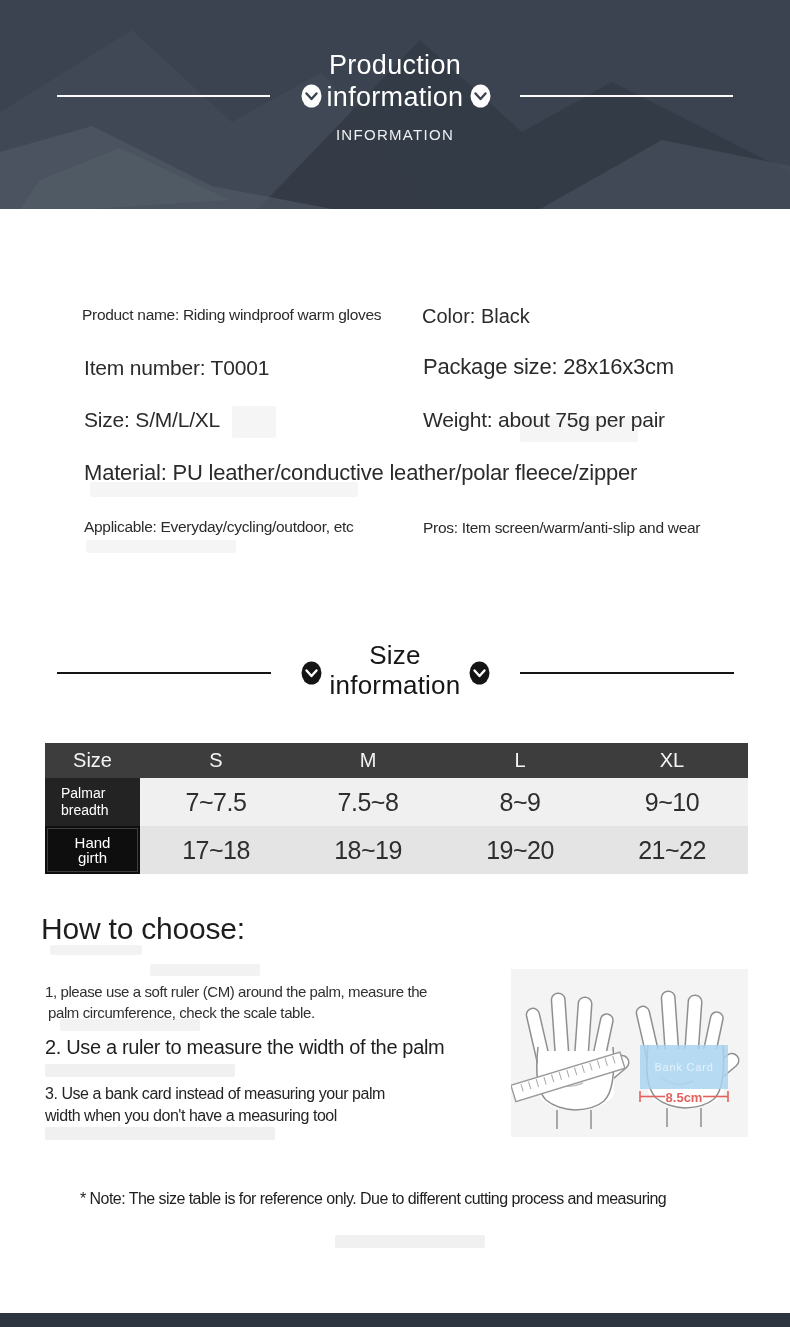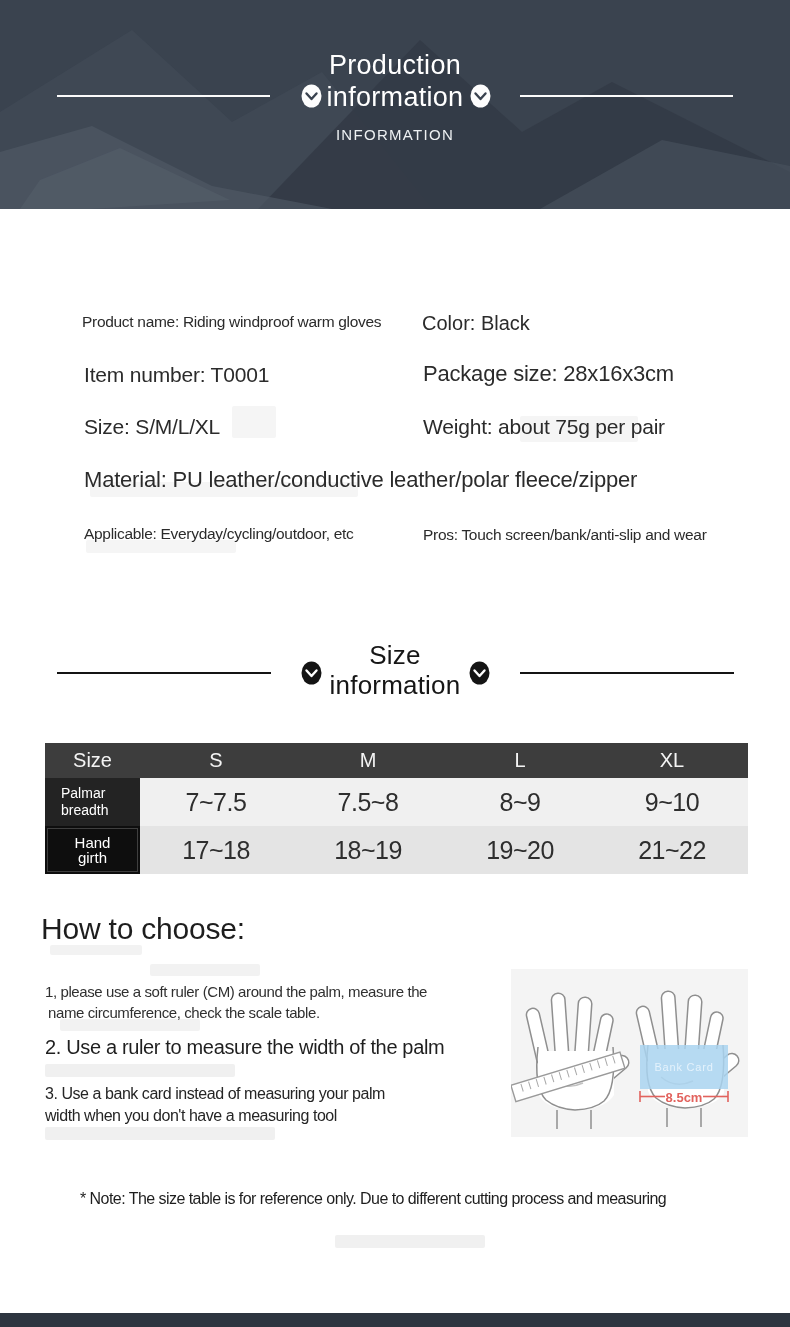--- a/index.html
+++ b/index.html
@@ -11,21 +11,21 @@
   
   .hero{position:absolute;left:0;top:0;width:790px;height:209px;background:#d946ef;}
   .hero svg.bg{position:absolute;left:0;top:0;}
   .hero-title{position:absolute;color:#fff;font-size:27px;letter-spacing:.3px;}
   .hero-sub{position:absolute;color:#eef1f3;font-size:15px;letter-spacing:1.3px;}
   .rule-w{position:absolute;height:2px;background:#fbfbfb;}
   .rule-b{position:absolute;height:1.5px;background:#141414;}
   .badge{position:absolute;width:21px;height:24px;}
 
   
-  .pi{position:absolute;color:#2b2b2b;white-space:nowrap;margin-top:7px;}
+  .pi{position:absolute;color:#2b2b2b;white-space:nowrap;}
   .pi.small{font-size:15.5px;letter-spacing:-.3px;}
   .pi.mid{font-size:20px;}
   .pi.big{font-size:21px;letter-spacing:-.2px;}
 
   
   .sec-title{position:absolute;color:#161616;font-size:26px;letter-spacing:.2px;}
 
   
   .size-table{position:absolute;left:45px;top:743px;width:703px;}
   .t-row{display:flex;width:100%;}
@@ -109,21 +109,21 @@
 
   <div class="pi big abs z1" style="left:84px;top:356px;">Item number: T0001</div>
   <div class="pi big abs z1" style="left:423px;top:354px;font-size:22px;">Package size: 28x16x3cm</div>
 
   <div class="pi big abs z1" style="left:84px;top:408px;">Size: S/M/L/XL</div>
   <div class="pi big abs z1" style="left:423px;top:408px;">Weight: about 75g per pair</div>
 
   <div class="pi big abs z1" style="left:84px;top:460px;font-size:22px;">Material: PU leather/conductive leather/polar fleece/zipper</div>
 
   <div class="pi small abs z1" style="left:84px;top:518px;">Applicable: Everyday/cycling/outdoor, etc</div>
-  <div class="pi small abs z1" style="left:423px;top:519px;">Pros: Touch screen/bank/anti-slip and wear</div>
+  <div class="pi small abs z1" style="left:423px;top:519px;">Pros: Item screen/warm/anti-slip and wear</div>
 
   <div class="sec-title centered abs" style="top:640px;">Size</div>
 
   <div class="rule-b" style="left:57px;top:672px;width:214px;"></div>
   <div class="rule-b" style="left:520px;top:672px;width:214px;"></div>
 
   <svg class="badge" style="left:301px;top:661px;" viewBox="0 0 21 24">
     <ellipse cx="10.5" cy="12" rx="10" ry="11.5" fill="#141414"></ellipse>
     <path d="M5.5 9.5 L10.5 15 L15.5 9.5" fill="none" stroke="#ffffff" stroke-width="2.4" stroke-linecap="round" stroke-linejoin="round"></path>
   </svg>
@@ -157,21 +157,21 @@
       <div class="t-cell">17~18</div>
       <div class="t-cell">18~19</div>
       <div class="t-cell">19~20</div>
       <div class="t-cell">21~22</div>
     </div>
   </div>
 
   <div class="htc-title z1">How to choose:</div>
 
   <div class="step s-small z1" style="left:45px;top:983px;">1, please use a soft ruler (CM) around the palm, measure the</div>
-  <div class="step s-small z1" style="left:48px;top:1004px;">name circumference, check the scale table.</div>
+  <div class="step s-small z1" style="left:48px;top:1004px;">palm circumference, check the scale table.</div>
 
   <div class="step s-large z1" style="left:45px;top:1036px;">2. Use a ruler to measure the width of the palm</div>
 
   <div class="step s-med z1" style="left:45px;top:1085px;">3. Use a bank card instead of measuring your palm</div>
   <div class="step s-med z1" style="left:45px;top:1107px;">width when you don't have a measuring tool</div>
 
   <svg class="abs" style="left:511px;top:969px;" width="237" height="168" viewBox="0 0 237 168">
     <defs>
       <g id="hand">
         <g fill="#ffffff" stroke="#8f8f8f" stroke-width="1.5">

